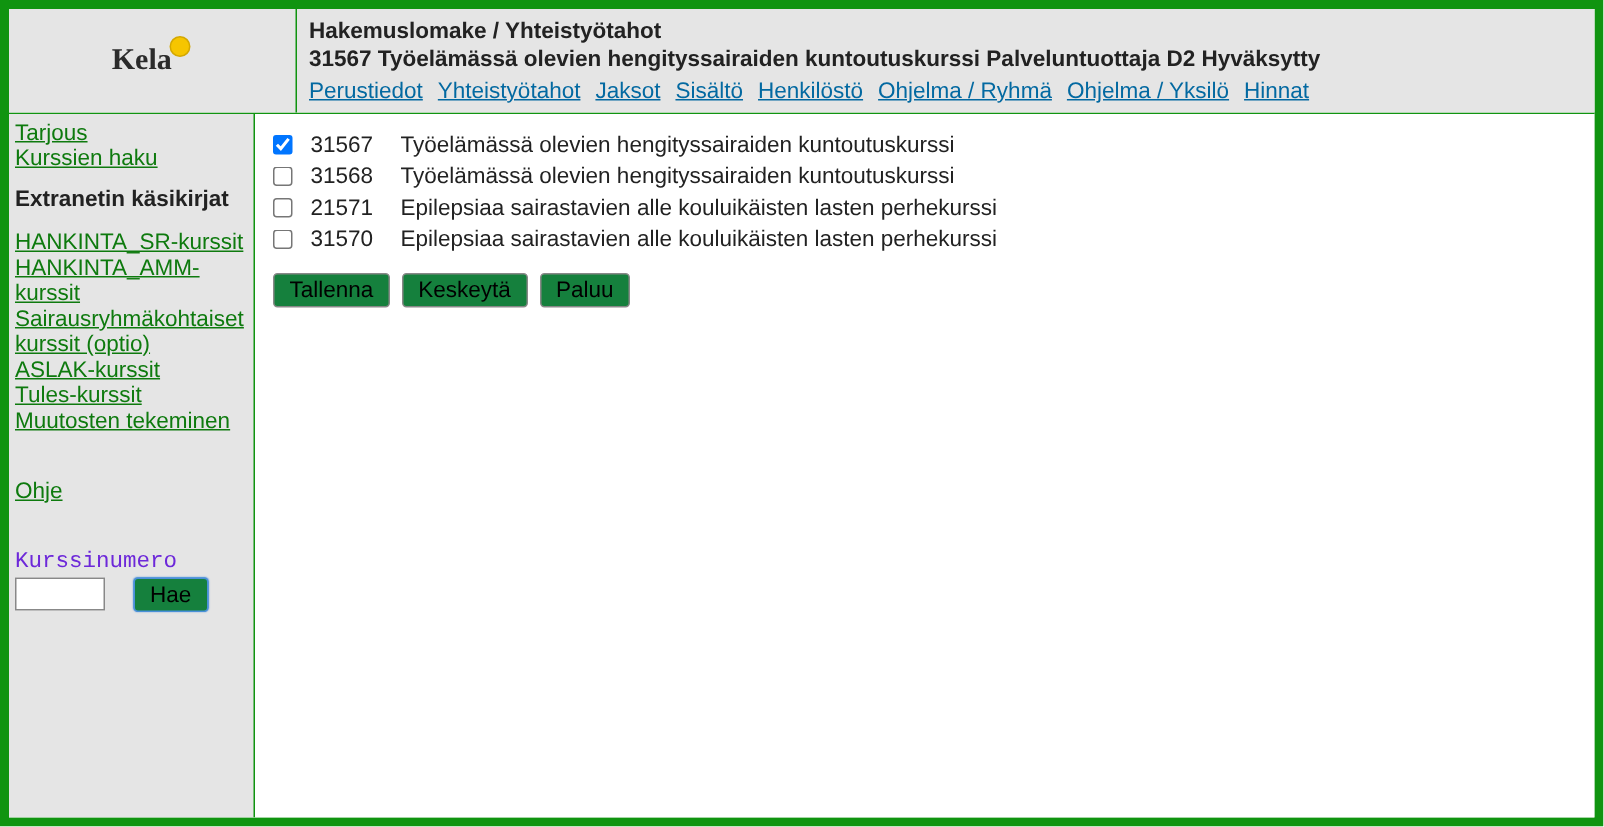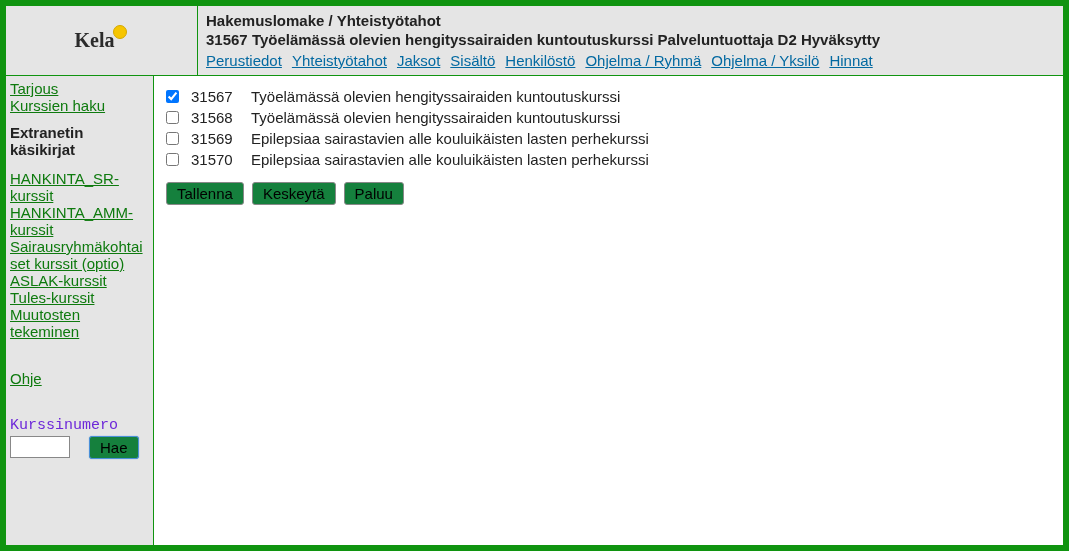--- a/index.html
+++ b/index.html
@@ -74,21 +74,21 @@
       font-size: 15px;
       margin-right: 8px;
       cursor: pointer;
     }
     .body {
       display: flex;
       flex: 1;
       overflow: hidden;
     }
     .sidebar {
-      width: 148px;
+      width: 164px;
       background: #e5e5e5;
       border-right: 1px solid #109410;
       padding: 4px 4px 8px 4px;
       display: flex;
       flex-direction: column;
       font-size: 15px;
     }
     .sidebar a {
       color: #0e7a0e;
       text-decoration: underline;
@@ -230,21 +230,21 @@
             <span class="course-code">31567</span>
             <span class="course-desc">Työelämässä olevien hengityssairaiden kuntoutuskurssi</span>
           </div>
           <div class="course-row">
             <input type="checkbox" style="">
             <span class="course-code">31568</span>
             <span class="course-desc">Työelämässä olevien hengityssairaiden kuntoutuskurssi</span>
           </div>
           <div class="course-row">
             <input type="checkbox" style="">
-            <span class="course-code">31569</span>
+            <span class="course-code">21571</span>
             <span class="course-desc">Epilepsiaa sairastavien alle kouluikäisten lasten perhekurssi</span>
           </div>
           <div class="course-row">
             <input type="checkbox" style="">
             <span class="course-code">31570</span>
             <span class="course-desc">Epilepsiaa sairastavien alle kouluikäisten lasten perhekurssi</span>
           </div>
         </div>
       <div class="action-row">
         <button class="btn">Tallenna</button>

